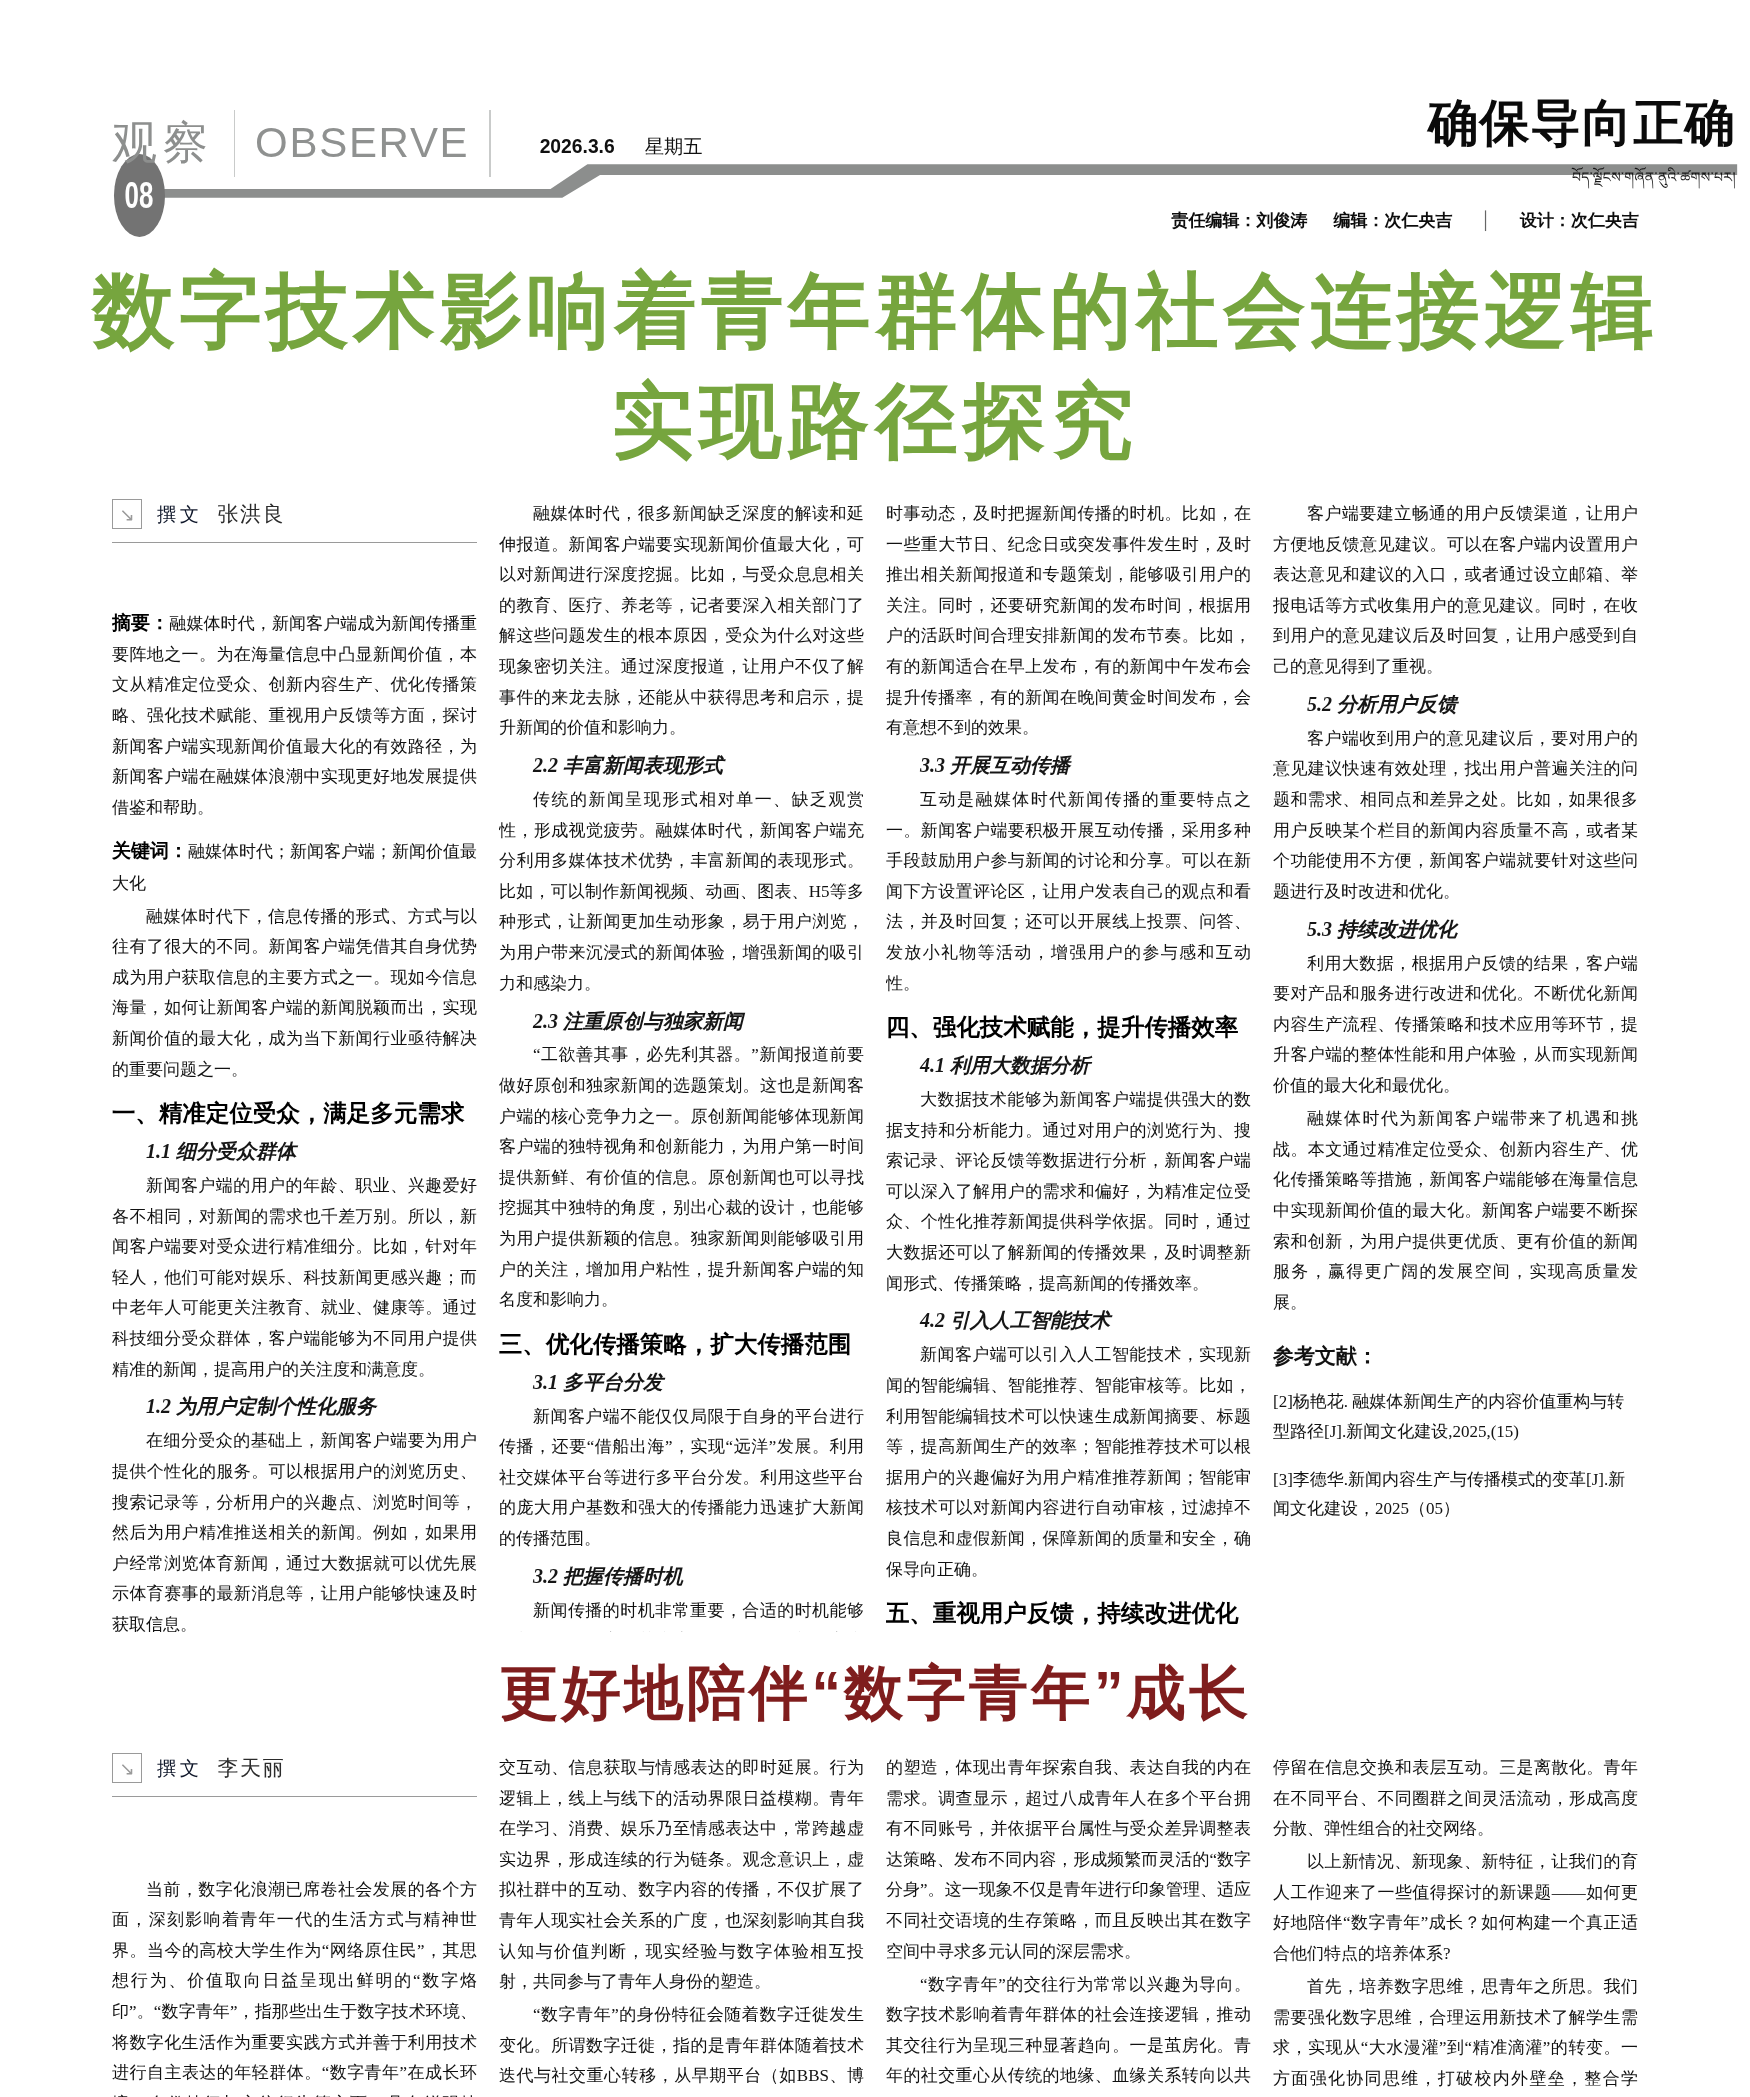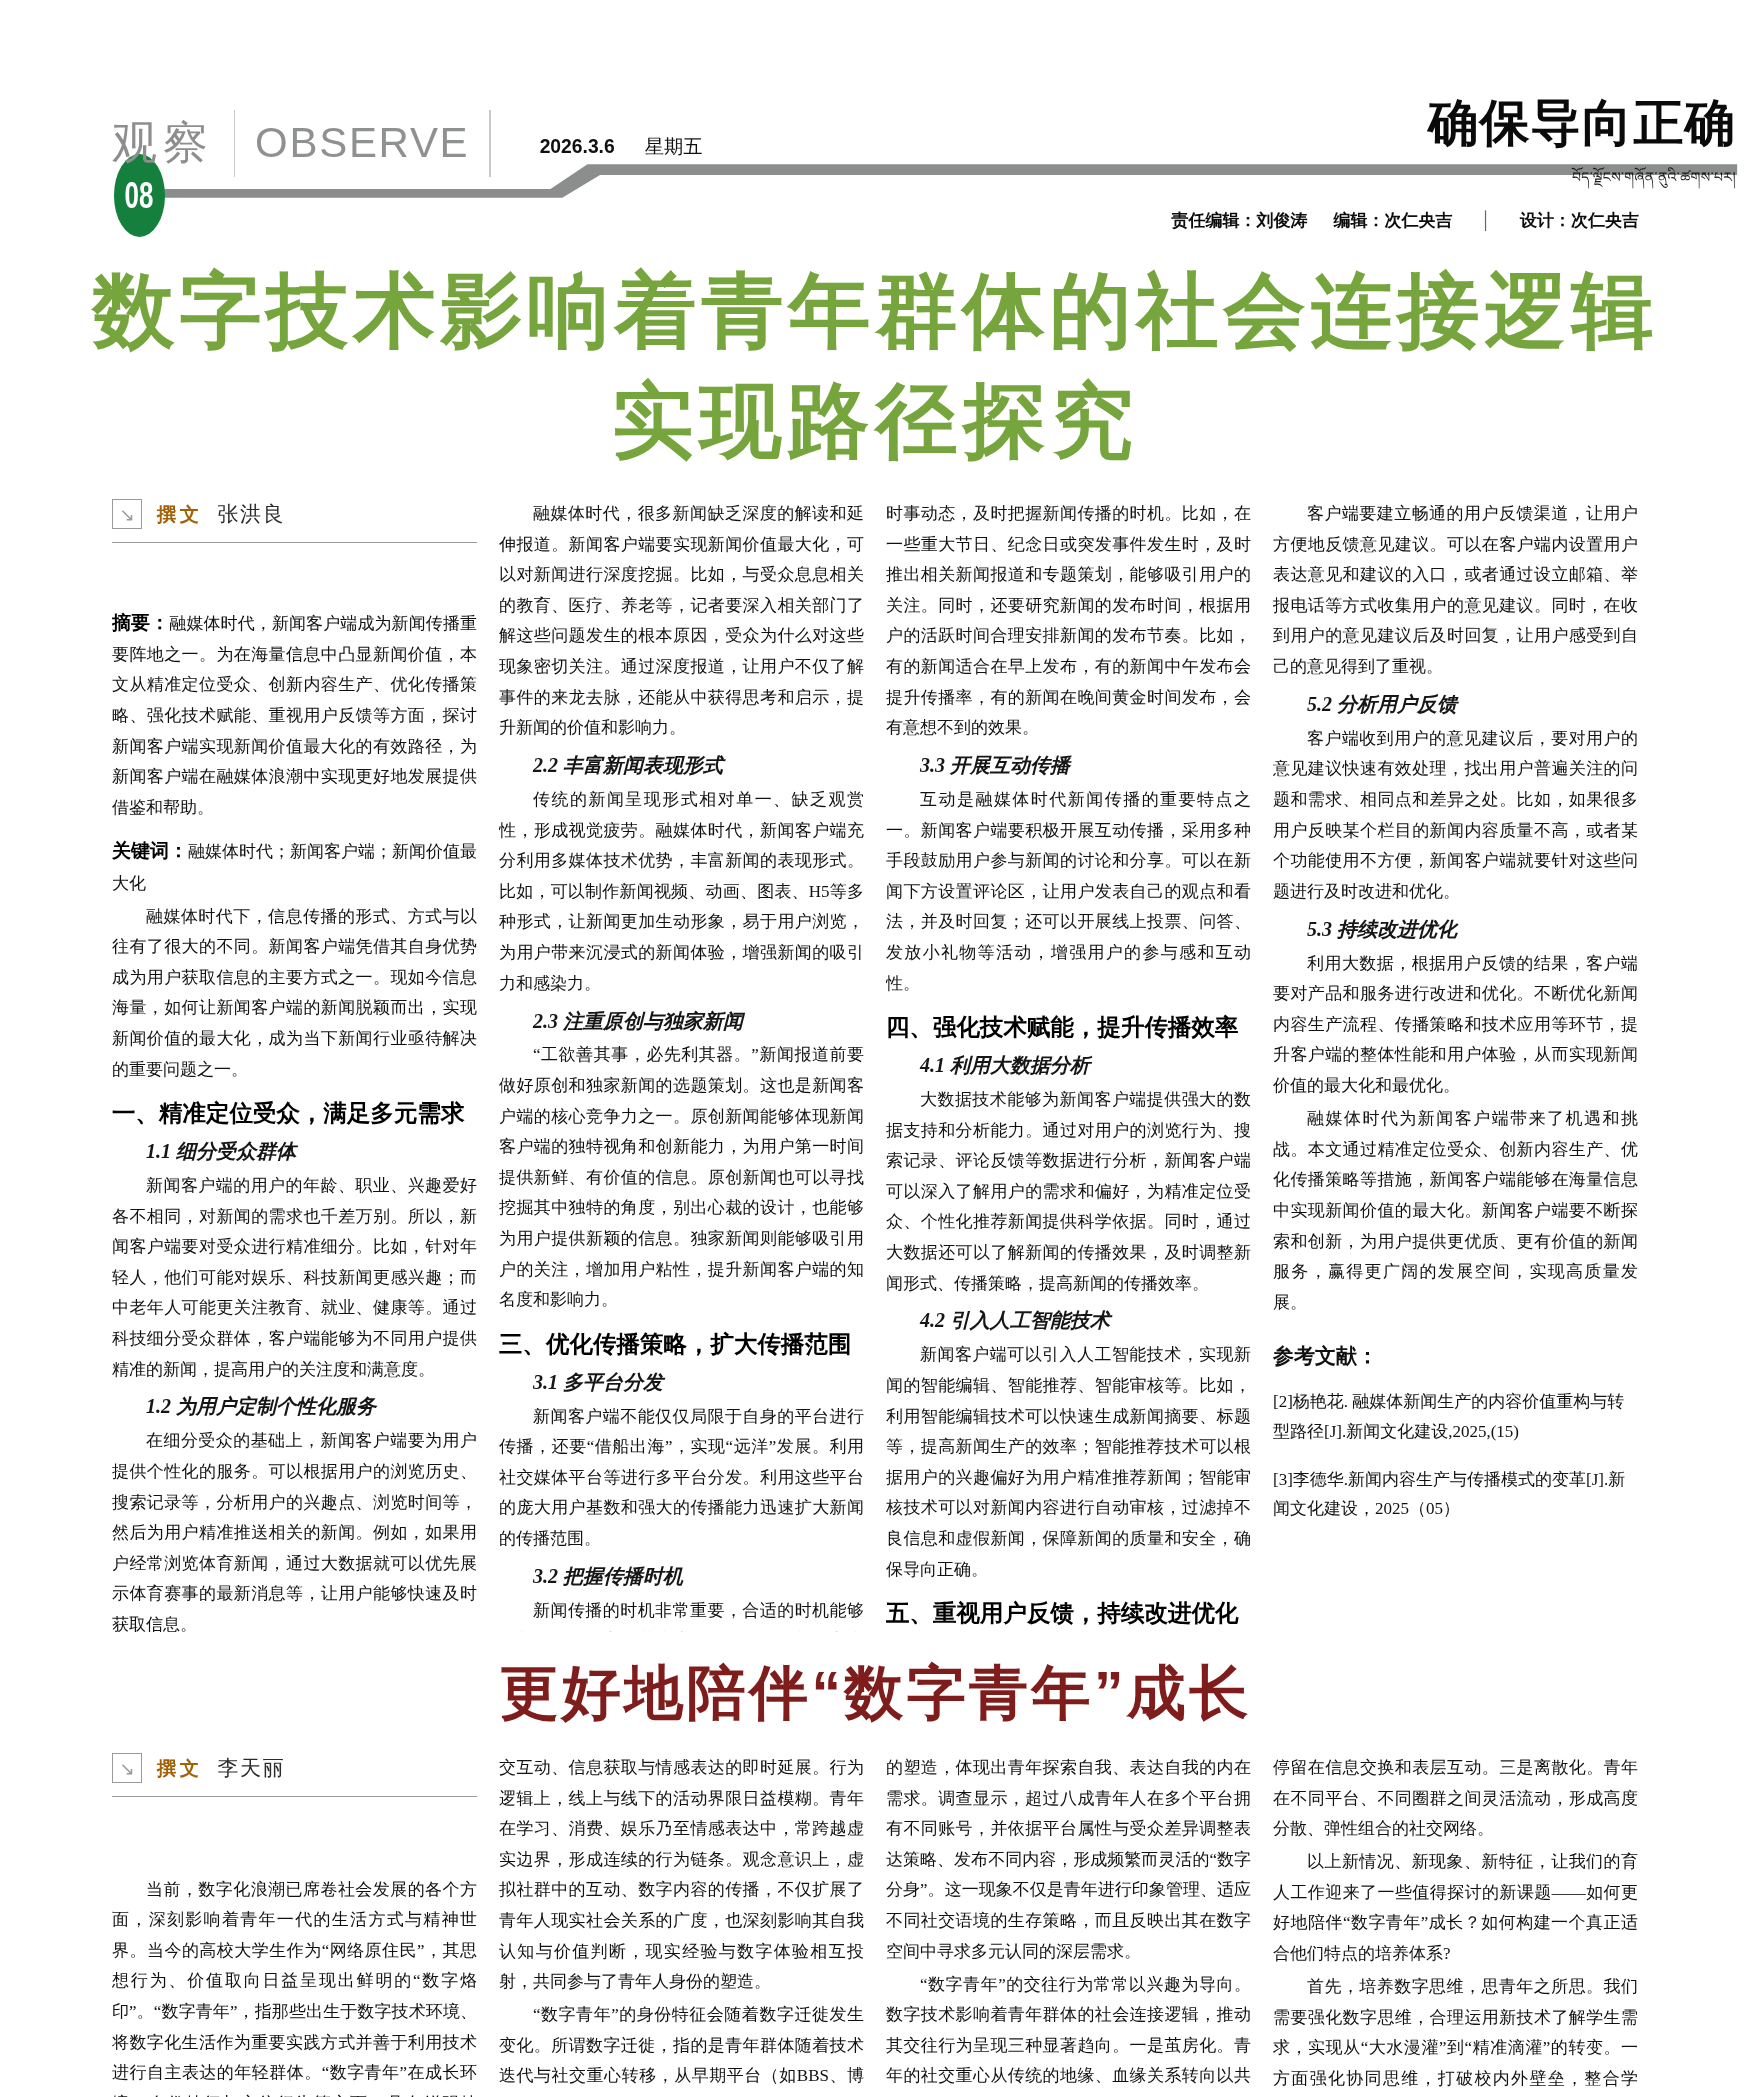--- a/index.html
+++ b/index.html
@@ -6,21 +6,21 @@
   .page{position:relative;width:1751px;height:2359px;background:#ffffff;overflow:hidden;
         font-family:"Liberation Serif", serif;color:#111;}
   
   .section-row{position:absolute;left:112px;top:99px;display:flex;align-items:center;height:88px;}
   .sec-cn{font-family:"Liberation Sans",sans-serif;font-size:45px;color:#8d8f8e;letter-spacing:5.9px;font-weight:500;}
   .vdiv{width:1.3px;height:67px;background:#c9cbca;margin:0 20px;}
   .sec-en{font-family:"Liberation Sans",sans-serif;font-size:42px;color:#8f9190;letter-spacing:1.7px;font-weight:500;}
   .date-group{display:flex;align-items:center;margin-left:29px;margin-top:7.6px;}
   .date{font-family:"Liberation Sans",sans-serif;font-weight:bold;font-size:19.3px;color:#101010;}
   .weekday{font-family:"Liberation Sans",sans-serif;font-size:19.3px;color:#101010;margin-left:30px;}
-  .page-badge{position:absolute;left:114px;top:154px;width:51px;height:83px;background:#15803d;
+  .page-badge{position:absolute;left:114px;top:154px;width:51px;height:83px;background:#737373;
               border-radius:50%;display:flex;align-items:center;justify-content:center;}
   .page-badge span{font-family:"Liberation Sans",sans-serif;font-weight:bold;font-size:36px;color:#fff;transform:scaleX(.72);}
   .step-bar{position:absolute;left:0;top:0;}
   .masthead{position:absolute;right:15px;top:90px;text-align:right;}
   .masthead-cn{font-size:50px;font-weight:900;color:#0a0a0a;letter-spacing:1.3px;font-family:"Liberation Serif",serif;}
   .masthead-tib{font-size:14px;color:#151515;margin-top:4.2px;letter-spacing:0.4px;}
   .credits{position:absolute;right:112px;top:209px;font-family:"Liberation Sans",sans-serif;
            font-weight:bold;font-size:17px;color:#0d0d0d;display:flex;align-items:center;gap:26px;}
   .credits .cdiv{font-weight:300;color:#666;padding:0 2.5px;}
   
@@ -32,21 +32,21 @@
   .art2-title{position:absolute;left:0;top:1654px;width:1751px;text-align:center;color:#7f1d1d;
               font-family:"Liberation Sans",sans-serif;font-weight:900;font-size:59px;letter-spacing:3.4px;}
   
   .cols{position:absolute;left:112px;width:1526px;display:grid;grid-template-columns:repeat(4,1fr);column-gap:22px;}
   #art1-cols{top:499px;height:1133px;}
   #art2-cols{top:1753px;height:600px;}
   .col{overflow:hidden;}
   .byline{display:flex;align-items:center;gap:15px;padding-bottom:12.6px;border-bottom:1.3px solid #9a9a9a;}
   .byline-icon{width:28px;height:28px;border:1.7px solid #9a9a9a;color:#9a9a9a;display:flex;align-items:center;
                justify-content:center;font-size:18.5px;font-family:"DejaVu Sans",sans-serif;}
-  .byline-label{font-family:"Liberation Sans",sans-serif;font-size:19.3px;color:#a16207;letter-spacing:3.4px;font-weight:700;}
+  .byline-label{font-family:"Liberation Sans",sans-serif;font-size:19.3px;color:#0f172a;letter-spacing:3.4px;font-weight:400;}
   .byline-author{font-family:"Liberation Sans",sans-serif;font-size:21px;color:#2b2b2b;letter-spacing:1.7px;font-weight:500;}
   .para{font-size:17px;line-height:1.8;text-align:justify;margin:0 0 2.5px 0;text-indent:2em;}
   .para.noindent{text-indent:0;}
   .para.labeled{text-indent:0;margin-top:11px;}
   .para.first-gap{margin-top:63px;}
   .para.first-gap2{margin-top:78px;}
   .lbl{font-family:"Liberation Sans",sans-serif;font-weight:bold;font-size:19px;color:#000;}
   .h1{font-family:"Liberation Sans",sans-serif;font-weight:900;font-size:23.5px;color:#000;
       line-height:1.25;margin:14.3px 0 9.2px 0;}
   .sub{font-size:20px;font-style:italic;color:#161616;margin:8.4px 0 5.9px 0;text-indent:1.7em;}

